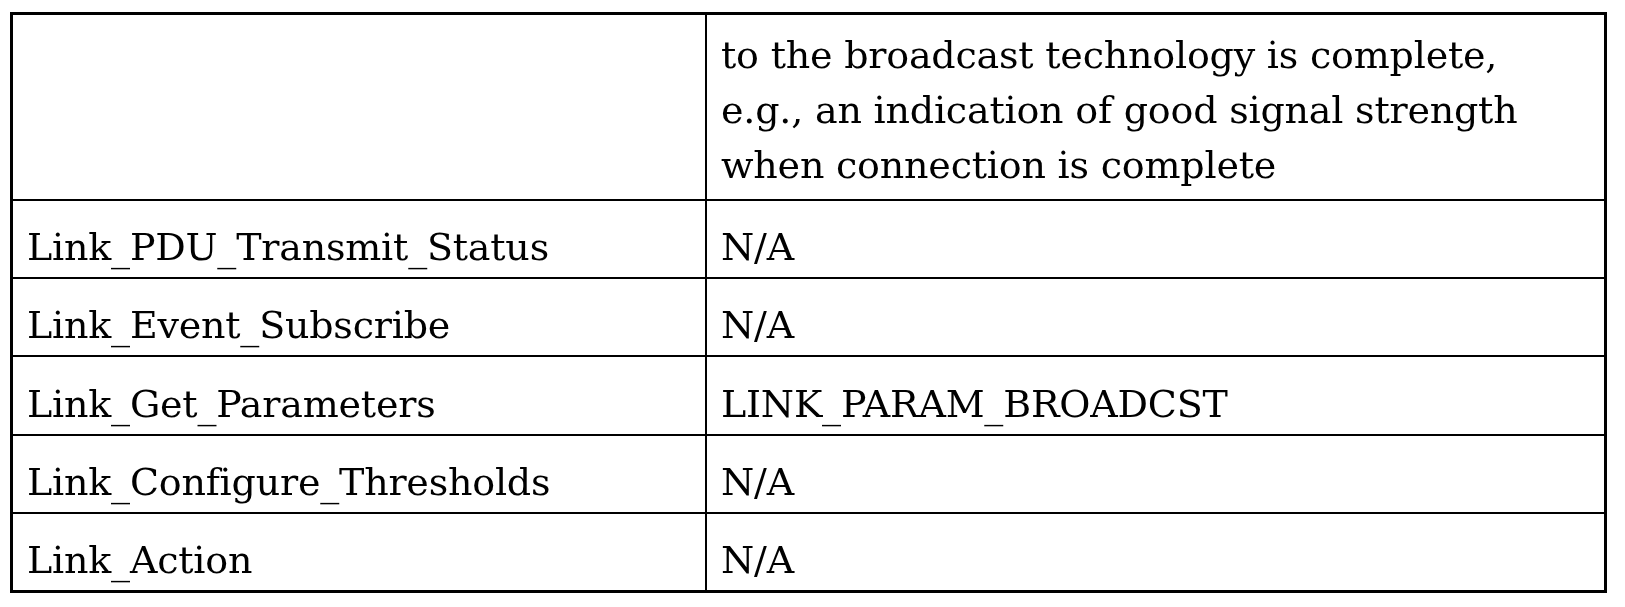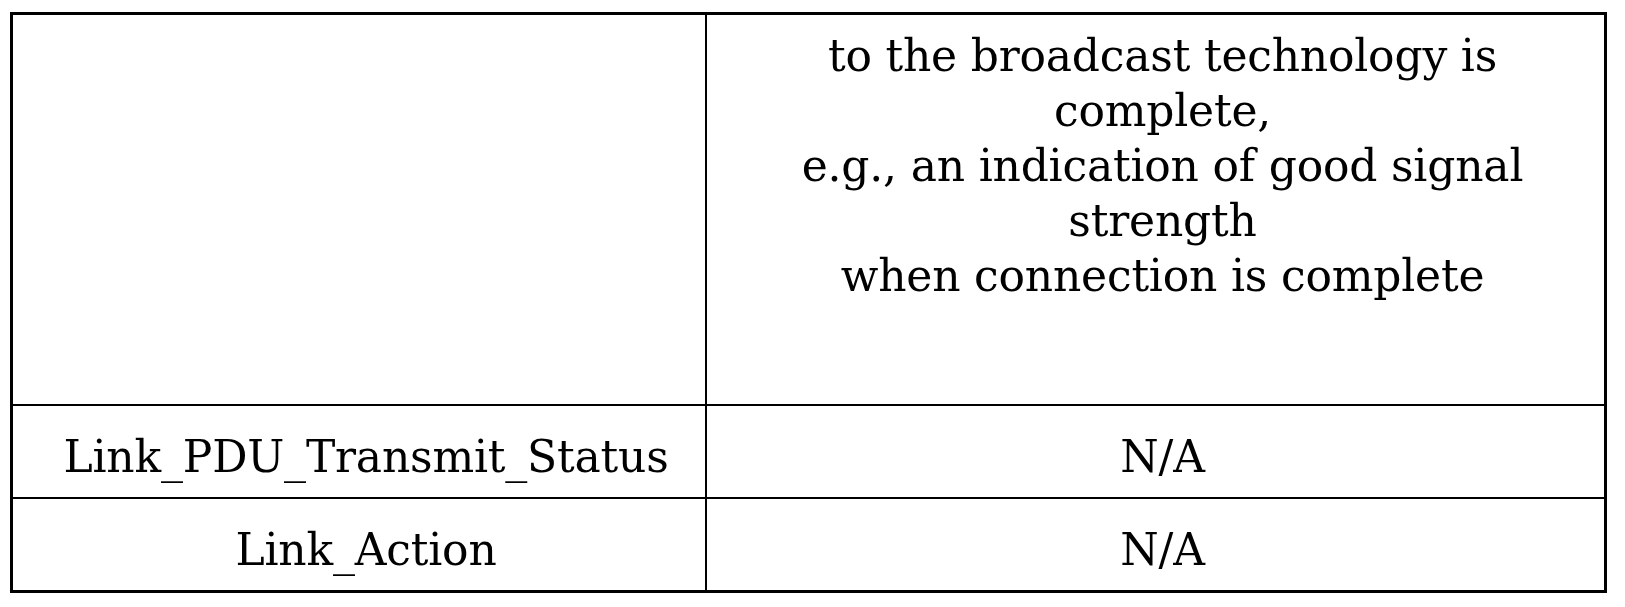--- a/index.html
+++ b/index.html
@@ -29,40 +29,39 @@
     width: 100%;
     height: 100%;
     table-layout: fixed;
     border: 3px solid #000;
   }
 
   table.spec-table td {
     border: 2px solid #000;
     padding: 0 0 0 14px;
     vertical-align: middle;
-    font-size: 44px;
+    font-size: 38px;
     line-height: 55px;
     letter-spacing: -0.2px;
     white-space: pre-line;
     font-weight: 400;
-    text-align: center;
   }
 
   td.col-name  { width: 678px; }
   td.col-value { width: auto; }
 
   tr.row-desc td {
     vertical-align: top;
     padding-top: 13px;
     height: 166px;
   }
 
   tr.row-std td {
     height: 57px;
-    padding-top: 10px;
+    padding-top: 17px;
   }
 </style>
 </head>
 <body>
 
 <div id="table-wrap">
   <table class="spec-table">
     <tbody>
 
       <tr class="row-desc">
@@ -71,23 +70,35 @@
 e.g., an indication of good signal strength
 when connection is complete</td>
       </tr>
 
       <tr class="row-std">
         <td class="col-name">Link_PDU_Transmit_Status</td>
         <td class="col-value">N/A</td>
       </tr>
 
 
+      <tr class="row-std">
+        <td class="col-name">Link_Event_Subscribe</td>
+        <td class="col-value">N/A</td>
+      </tr>
 
 
+      <tr class="row-std">
+        <td class="col-name">Link_Get_Parameters</td>
+        <td class="col-value">LINK_PARAM_BROADCST</td>
+      </tr>
 
+      <tr class="row-std">
+        <td class="col-name">Link_Configure_Thresholds</td>
+        <td class="col-value">N/A</td>
+      </tr>
 
       <tr class="row-std">
         <td class="col-name">Link_Action</td>
         <td class="col-value">N/A</td>
       </tr>
 
     </tbody>
   </table>
 </div>
 

